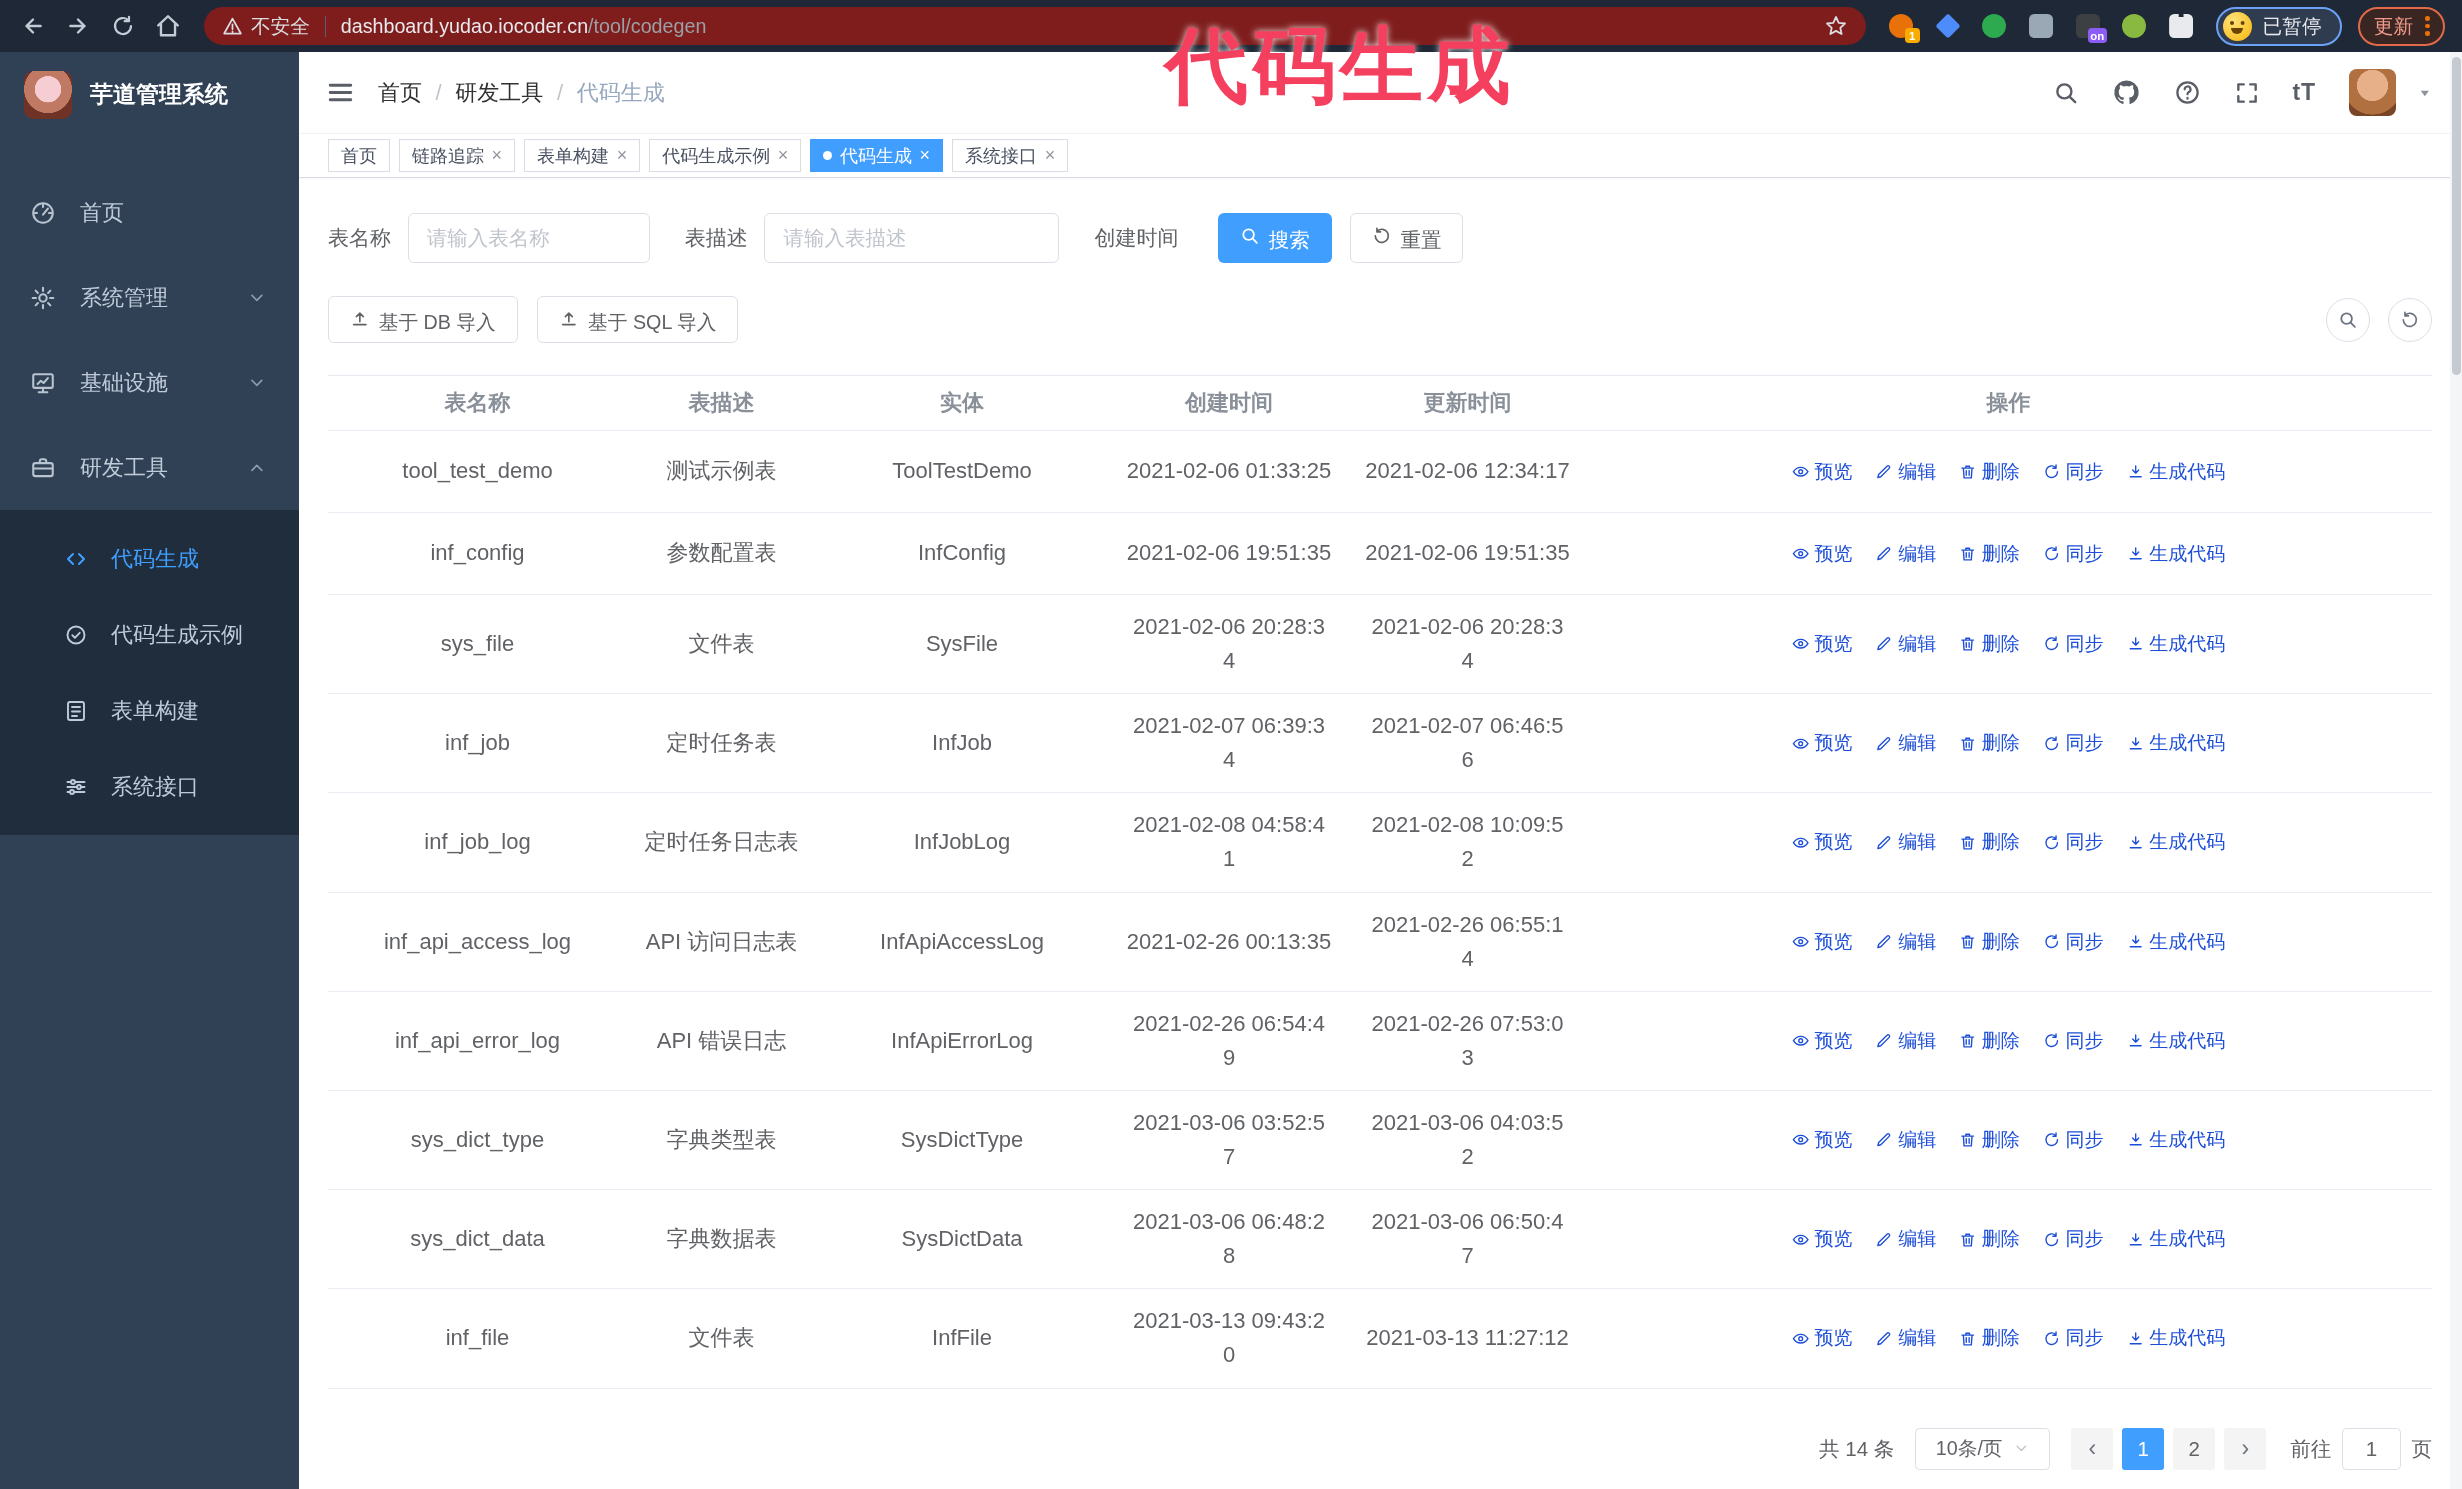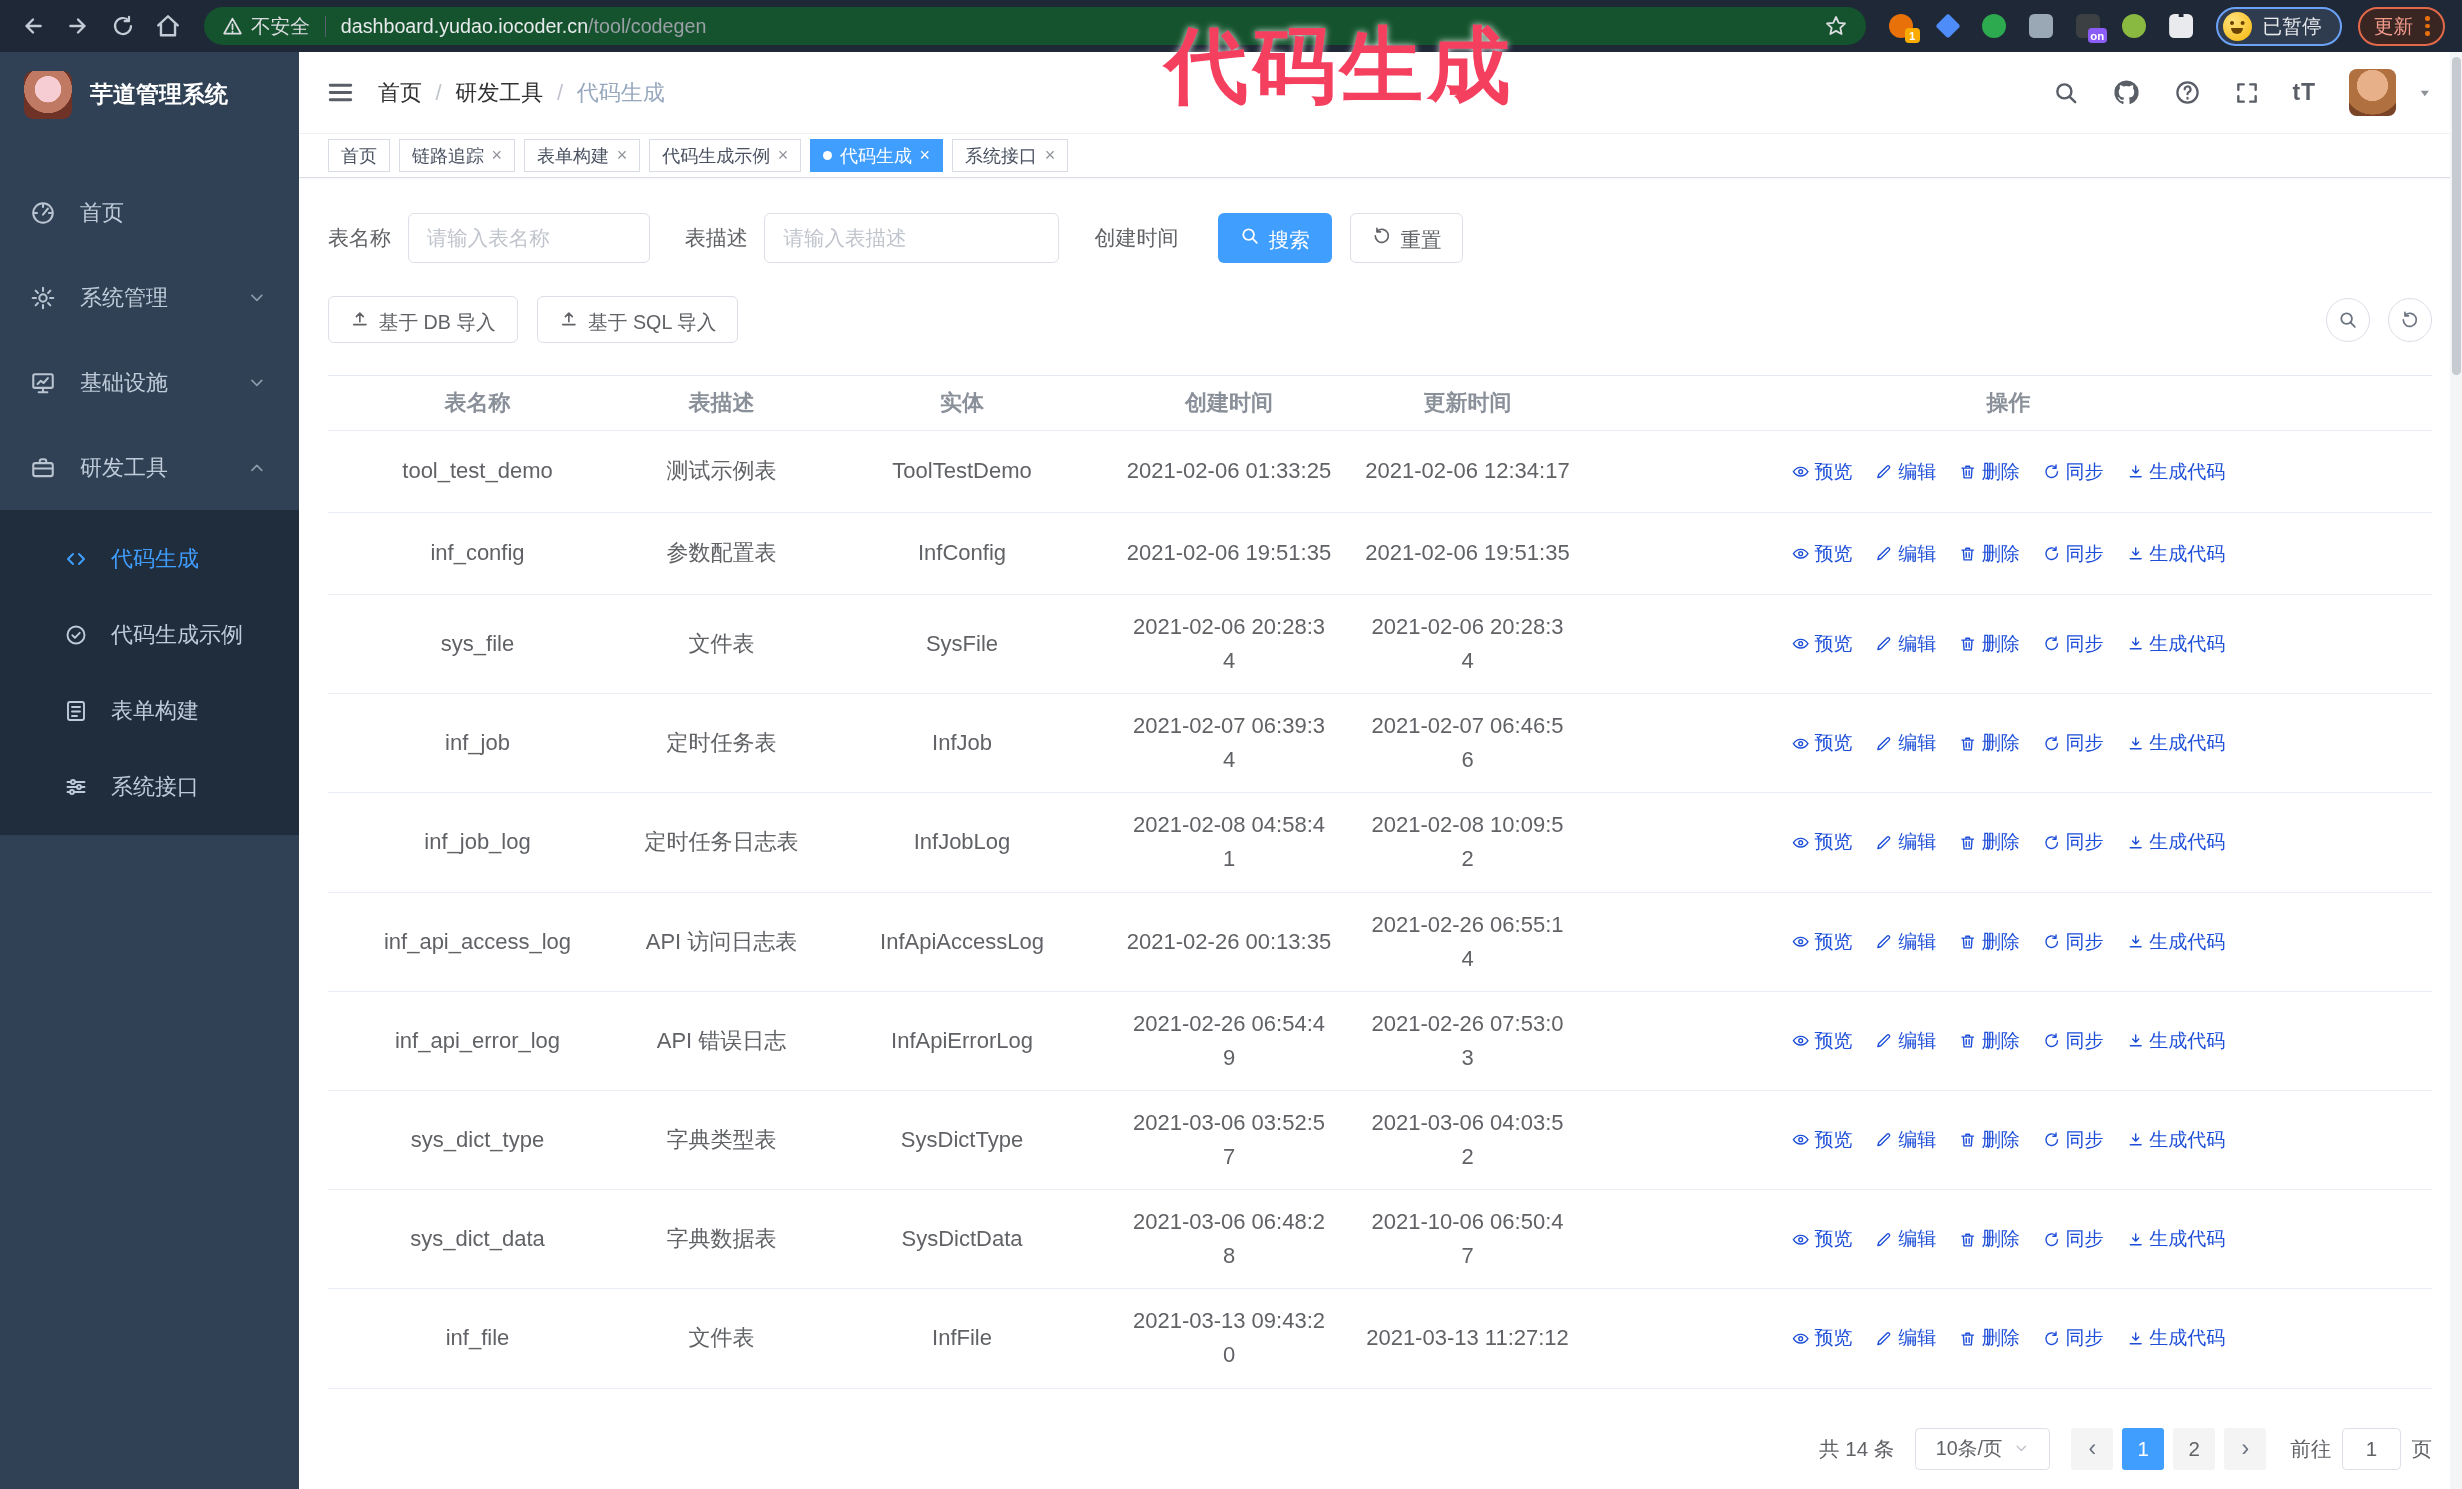--- a/index.html
+++ b/index.html
@@ -3,21 +3,21 @@
 <meta charset="utf-8">
 <style>
   * { margin:0; padding:0; box-sizing:border-box; }
   html,body { width:2462px; height:1490px; overflow:hidden; background:#fff;
     font-family:"Liberation Sans","DejaVu Sans",sans-serif; }
   svg.ic { display:block; }
 
   
   .chrome { height:52px; background:#1e2836; display:flex; align-items:center; padding:0 16.7px; position:relative; z-index:5; }
   .chrome .navbtn { width:33px; height:33px; display:flex; align-items:center; justify-content:center; color:#c3ccd6; margin-right:12px; border-radius:50%; }
-  .omnibox { flex:1; height:38px; margin-left:7.6px; margin-right:21px; background:#14532d; border-radius:19.7px; display:flex; align-items:center; padding:0 18px; color:#dadce0; font-size:19.7px; min-width:0; }
+  .omnibox { flex:1; height:38px; margin-left:7.6px; margin-right:21px; background:#7f1d1d; border-radius:19.7px; display:flex; align-items:center; padding:0 18px; color:#dadce0; font-size:19.7px; min-width:0; }
   .omnibox .warn { display:flex; align-items:center; gap:7.6px; color:#dadce0; }
   .omnibox .divider { width:0.8px; height:21px; background:#566071; margin:0 15px; }
   .omnibox .url { white-space:nowrap; overflow:hidden; }
   .omnibox .url .domain { color:#e8eaed; }
   .omnibox .url .path { color:#9aa0a6; }
   .omnibox .star { margin-left:auto; color:#dadce0; }
   .extbar { display:flex; align-items:center; gap:19.7px; margin-right:21px; }
   .ext { position:relative; width:27px; height:27px; display:flex; align-items:center; justify-content:center; }
   .ext-shape { width:24px; height:24px; }
   .ext-shape.circle { border-radius:50%; }
@@ -860,21 +860,21 @@
     <span class="act-label">生成代码</span>
   </span>
               </div>
   </div>
             <div class="tr trow">
     <div class="td cell-name">sys_dict_data</div>
     <div class="td cell-desc">字典数据表</div>
     <div class="td cell-entity">SysDictData</div>
     <div class="td cell-created">2021-03-06 06:48:2
 8</div>
-    <div class="td cell-updated">2021-10-06 06:50:4
+    <div class="td cell-updated">2021-03-06 06:50:4
 7</div>
     <div class="cell-actions">
                 <span class="act">
     <svg class="ic" width="17.4" height="17.4" viewBox="0 0 24 24">
                     <use href="#i-eye"></use>
                   </svg>
     <span class="act-label">预览</span>
   </span>
                 <span class="act">
     <svg class="ic" width="17.4" height="17.4" viewBox="0 0 24 24">

